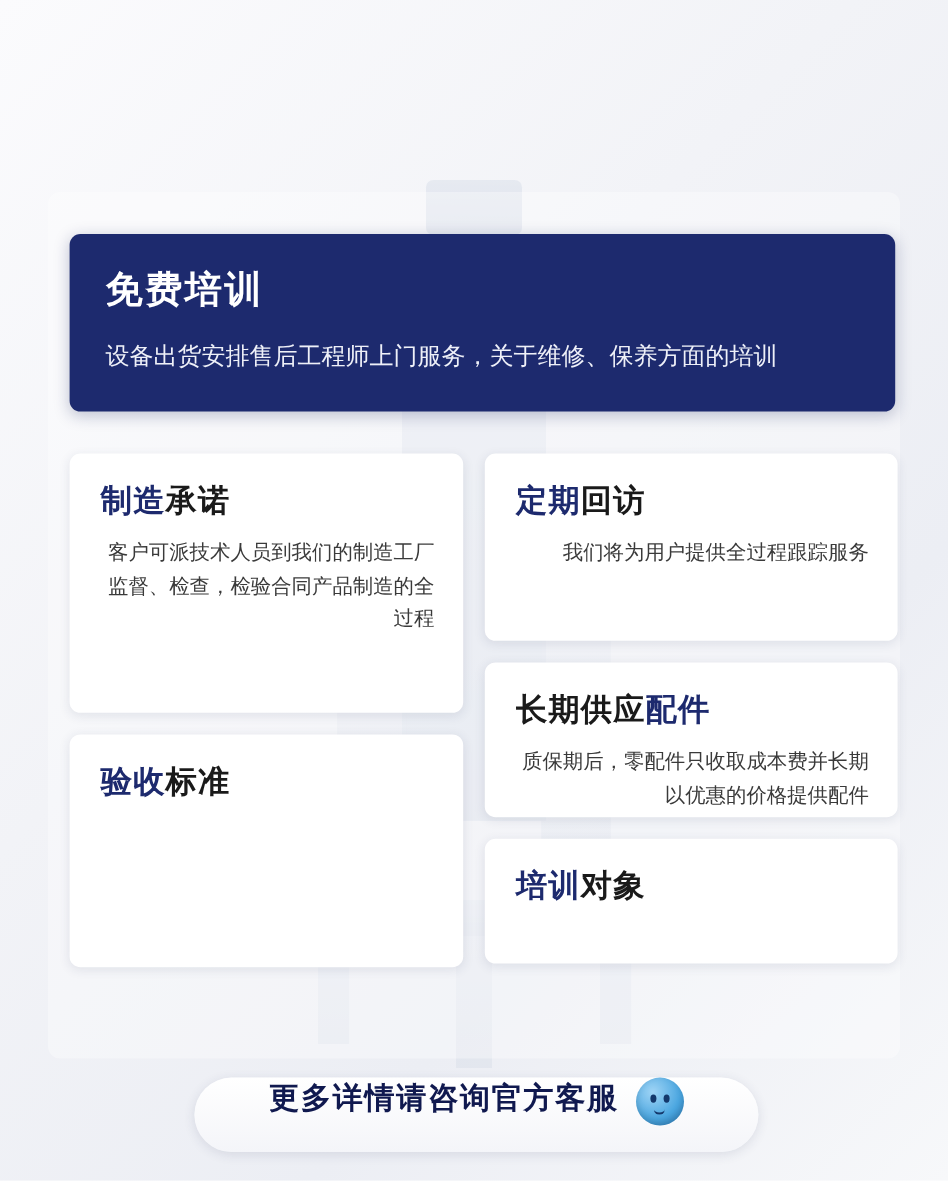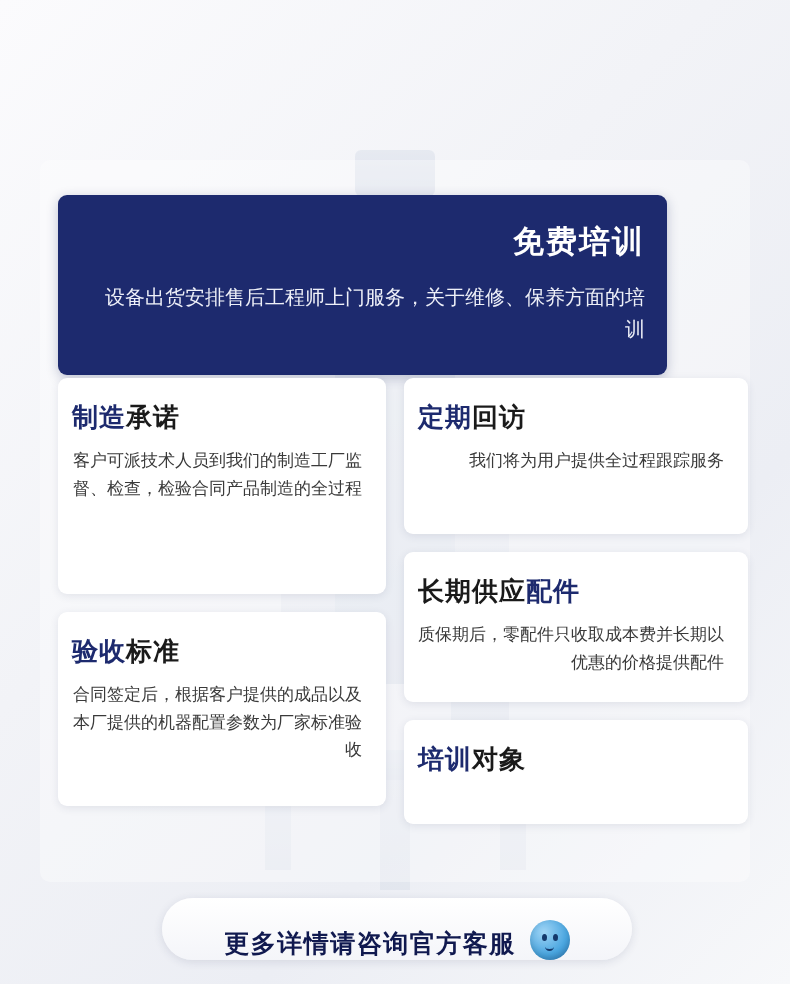--- a/index.html
+++ b/index.html
@@ -97,26 +97,25 @@
   }
 
   .cards {
     position: absolute;
     left: 58px;
     top: 195px;
     width: 690px;
   }
   .card-blue {
     background: #1d2a6e;
-    width: 609px;
+    width: 688px;
     box-sizing: border-box;
     padding: 26px 22px 30px 30px;
     border-radius: 9px;
     box-shadow: 0 3px 12px rgba(25,35,90,0.25);
-    text-align: right;
   }
   .card-blue .c-title {
     color: #ffffff;
     font-size: 31px;
     font-weight: bold;
     letter-spacing: 2px;
     margin-bottom: 18px;
   }
   .card-blue .c-text {
     color: #eef0f8;
@@ -133,21 +132,21 @@
     gap: 18px;
   }
   .col-left { width: 328px; }
   .col-right { width: 344px; }
 
   .wcard {
     background: #fff;
     border-radius: 9px;
     box-shadow: 0 2px 9px rgba(40,50,90,0.10);
     box-sizing: border-box;
-    padding: 22px 24px 22px 14px;
+    padding: 22px 24px 22px 26px;
     margin-bottom: 18px;
   }
   .wcard .t {
     font-size: 26px;
     font-weight: bold;
     letter-spacing: 1px;
     margin-bottom: 12px;
     color: #141d52;
   }
   .t .hl { color: #1d2a6e; }
@@ -155,35 +154,35 @@
   .wcard .d {
     font-size: 17px;
     color: #3a3a3a;
     line-height: 1.62;
     text-align: right;
   }
 
   .c1 { height: 216px; }
   .c2 { height: 194px; }
   .c3 { height: 156px; }
-  .c4 { height: 150px; }
+  .c4 { height: 129px; }
   .c5 { height: 104px; }
 
   
   .footer {
     position: absolute;
     left: 162px;
     top: 898px;
     width: 470px;
     height: 62px;
     border-radius: 31px;
     background: linear-gradient(180deg,#ffffff 0%, #f4f5f9 100%);
     box-shadow: 0 2px 10px rgba(40,50,90,0.12);
     display: flex;
-    align-items: flex-end;
+    align-items: flex-start;
     justify-content: center;
     gap: 14px;
   }
   .footer-text {
     font-size: 25px;
     font-weight: bold;
     color: #10194f;
     letter-spacing: 1.5px;
   }
   .kf-icon {
@@ -243,21 +242,20 @@
 
   <div class="grid">
 
     <div class="col-left">
       <div class="wcard c1">
         <div class="t"><span class="hl">制造</span><span class="dk">承诺</span></div>
         <div class="d">客户可派技术人员到我们的制造工厂监督、检查，检验合同产品制造的全过程</div>
       </div>
       <div class="wcard c2">
         <div class="t"><span class="hl">验收</span><span class="dk">标准</span></div>
-        <div class="d">合同签定后，根据客户提供的成品以及本厂提供的机器配置参数为厂家标准验收</div>
       </div>
     </div>
 
     <div class="col-right">
       <div class="wcard c3">
         <div class="t"><span class="hl">定期</span><span class="dk">回访</span></div>
         <div class="d">我们将为用户提供全过程跟踪服务</div>
       </div>
       <div class="wcard c4">
         <div class="t"><span class="dk">长期供应</span><span class="hl">配件</span></div>

